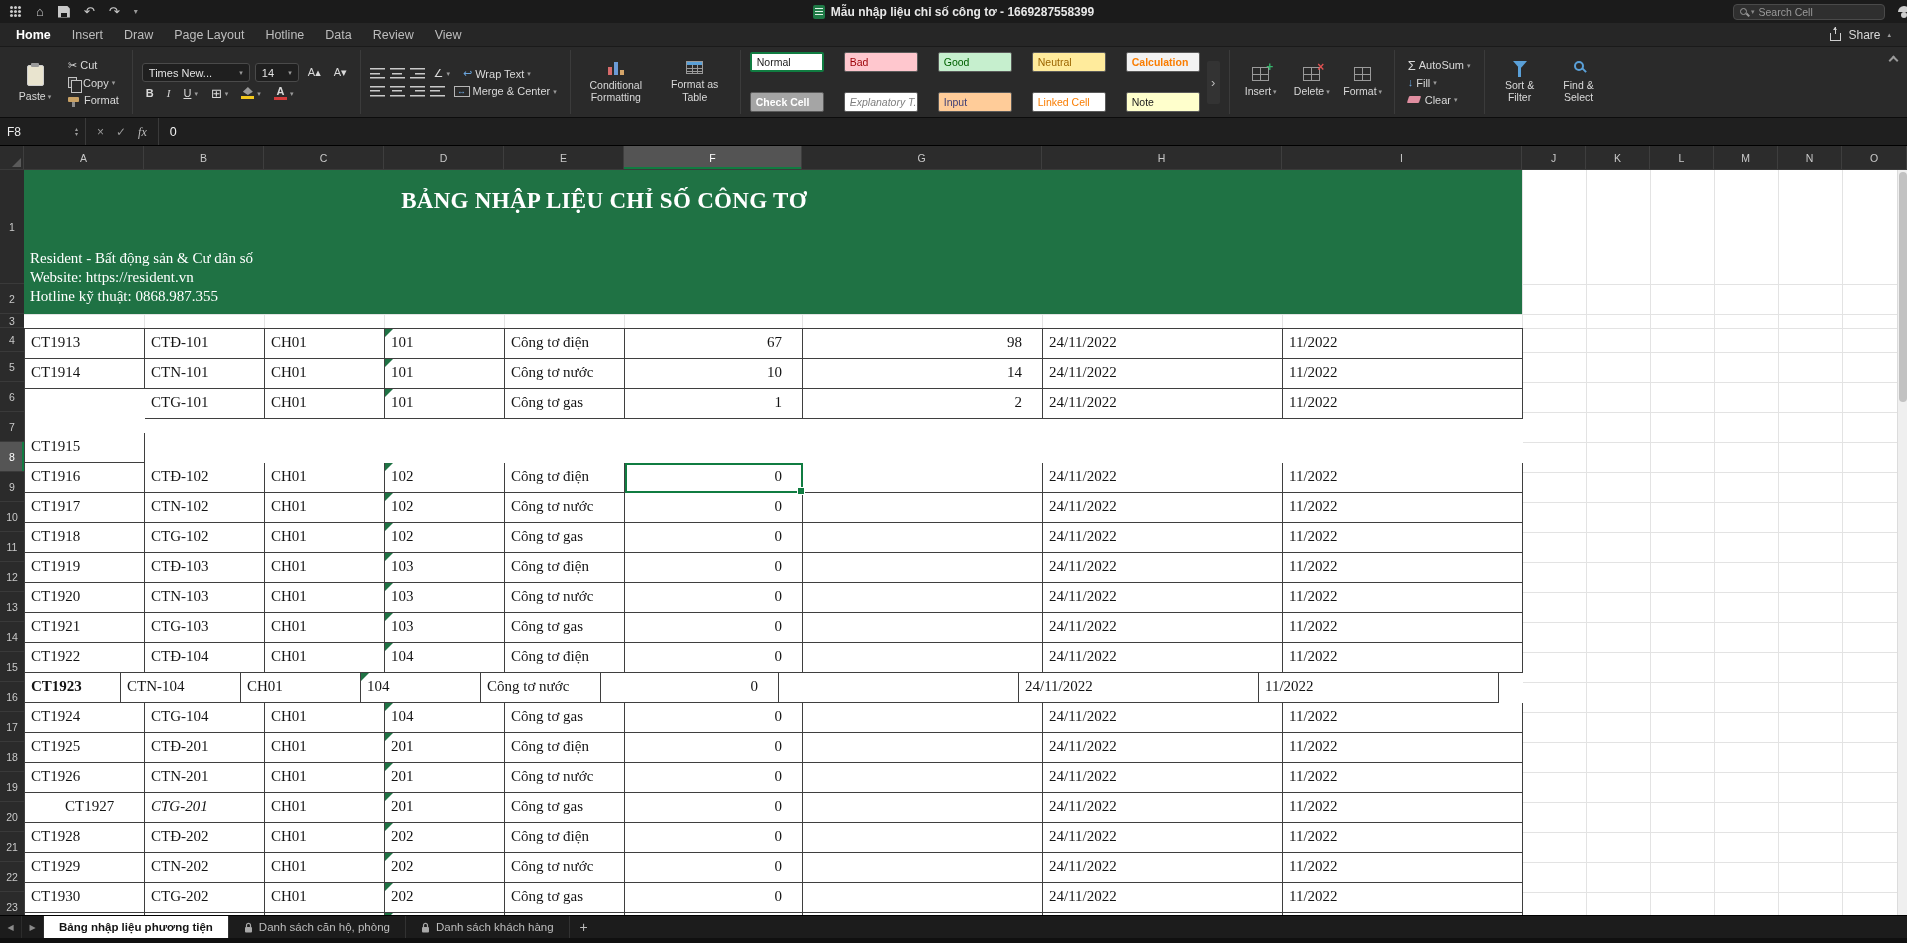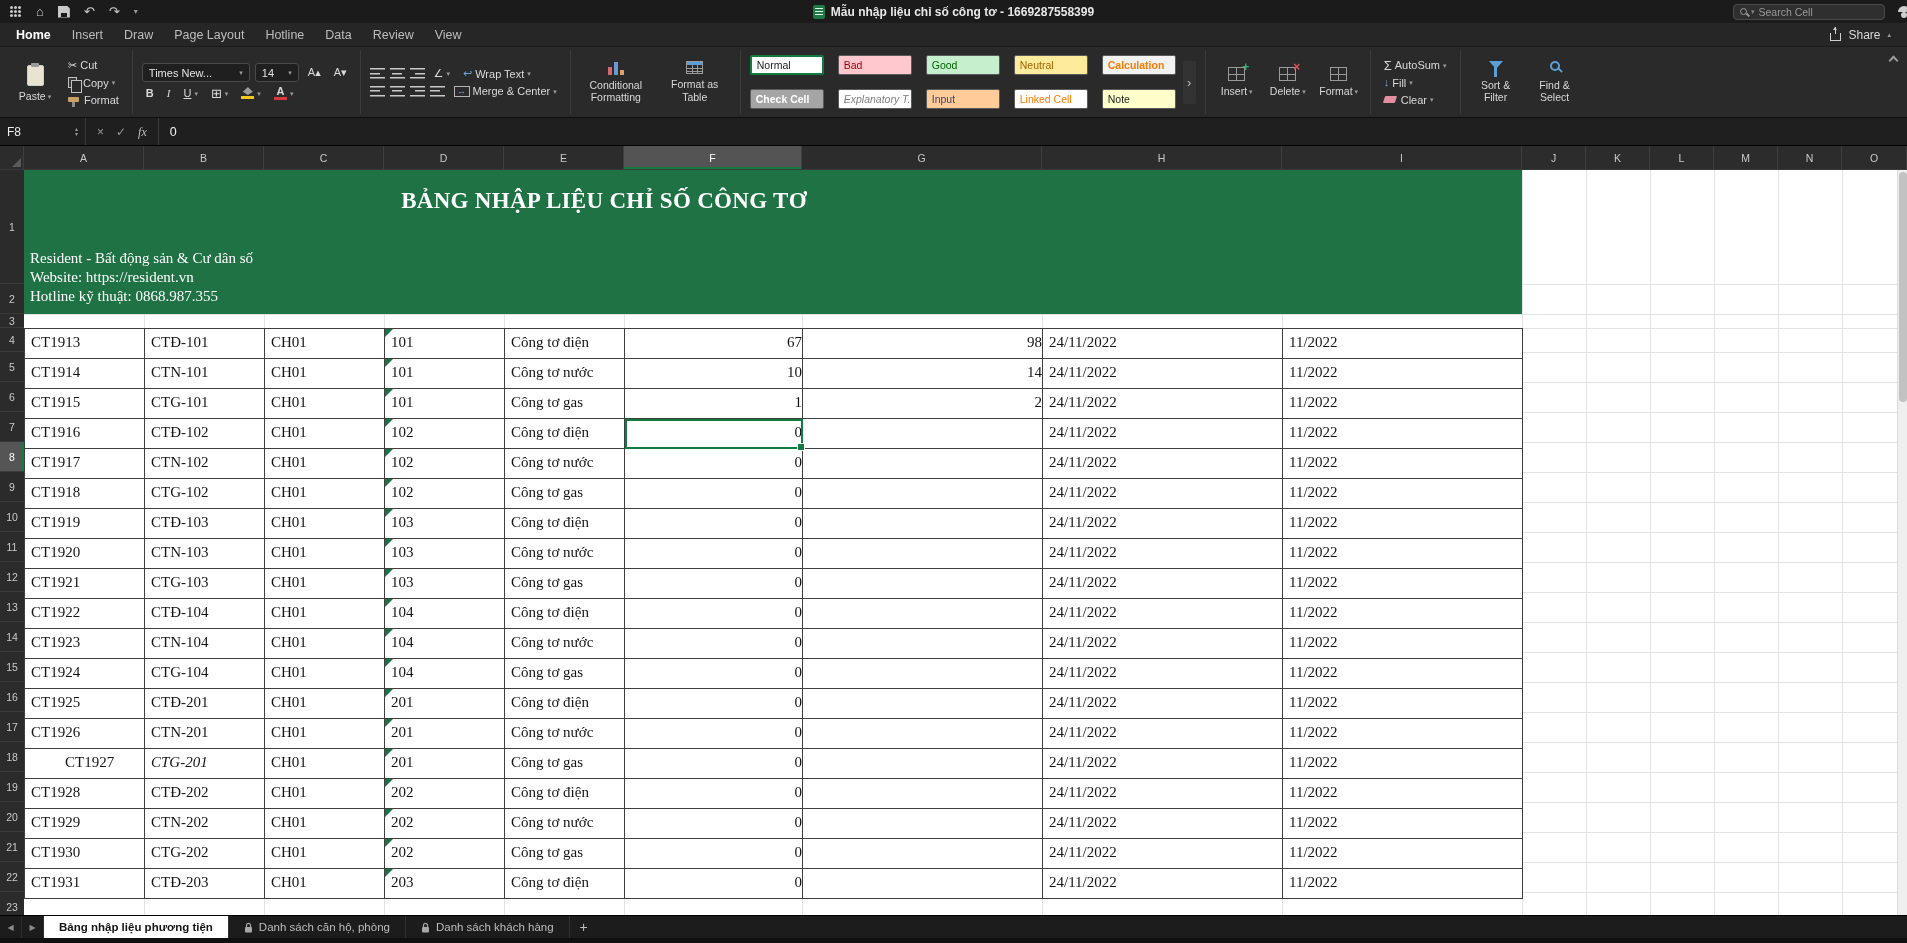--- a/index.html
+++ b/index.html
@@ -81,21 +81,21 @@
   .icon-coins{width:11px;height:11px;border-radius:50%;background:#e0b23f;box-shadow:-3px 2px 0 -1px #b8860b;margin:0 4px 2px 0}
   .tinytxt{font-size:9px;color:#c9c9c9}
   .icon-cf{width:16px;height:14px;background-image:linear-gradient(#d66a6a,#d66a6a),linear-gradient(#6a9ad6,#6a9ad6),linear-gradient(#d6a66a,#d6a66a);
     background-size:4px 8px,4px 13px,4px 5px;background-position:0 100%,6px 100%,12px 100%;background-repeat:no-repeat}
   .icon-fat{width:17px;height:13px;border:1px solid #9a9a9a;background:
     linear-gradient(#5aa0d8,#5aa0d8) 0 0/100% 3px no-repeat,
     linear-gradient(#9a9a9a,#9a9a9a) 0 6px/100% 1px no-repeat,
     linear-gradient(#9a9a9a,#9a9a9a) 0 9px/100% 1px no-repeat,
     linear-gradient(#9a9a9a,#9a9a9a) 5px 0/1px 100% no-repeat,
     linear-gradient(#9a9a9a,#9a9a9a) 10px 0/1px 100% no-repeat}
-  .styles-grid{display:grid;grid-template-columns:repeat(5,74px);grid-auto-rows:20px;gap:14px}
+  .styles-grid{display:grid;grid-template-columns:repeat(5,74px);grid-auto-rows:20px;gap:20px}
   .chip{display:flex;align-items:center;padding:0 5px;font-size:10.5px;border:1px solid #5a5a5a;border-radius:2px;white-space:nowrap;overflow:hidden;cursor:default}
   .chip.sel{border:2px solid #107c41}
   .chip.it{font-style:italic}
   .chip.bd{font-weight:600}
   .gal-nav{width:13px;height:43px;display:flex;align-items:center;justify-content:center;color:#bdbdbd;font-size:13px;background:#333;border-radius:2px}
   .icon-grid{width:17px;height:14px;position:relative;border:1px solid #9a9a9a;background:
     linear-gradient(#9a9a9a,#9a9a9a) 0 6px/100% 1px no-repeat,
     linear-gradient(#9a9a9a,#9a9a9a) 7px 0/1px 100% no-repeat}
   .icon-grid i{position:absolute;right:-5px;top:-7px;font-style:normal;font-weight:700;font-size:12px;line-height:1}
   .icon-grid.ins i{color:#35b36b}
@@ -136,21 +136,21 @@
   .rownum.sel{background:#555;color:#fff;box-shadow:inset -2px 0 0 #107c41}
   .banner{position:absolute;left:24px;top:0;width:1498px;height:144px;background:#1F7244;z-index:1}
   .banner-title{position:absolute;top:18px;left:0;width:1160px;text-align:center;font:700 23px "Liberation Serif","DejaVu Serif",serif;color:#fff;letter-spacing:.3px}
   .banner-info{position:absolute;left:6px;bottom:8px;font:15px "Liberation Serif","DejaVu Serif",serif;color:#fff;line-height:19px}
   .dtable{position:absolute;left:24px;top:158px;border-left:1px solid #3f3f3f;border-top:1px solid #3f3f3f;z-index:1;background:#fff}
   .trow{display:flex}
   .tcell{height:30px;border-right:1px solid #3f3f3f;border-bottom:1px solid #3f3f3f;
     font:15px "Liberation Serif","DejaVu Serif",serif;color:#141414;padding:5px 4px 0 6px;
     position:relative;background:#fff;white-space:nowrap;overflow:hidden;flex:none}
   .tcell.th{height:24px;background:#3F3F3F;color:#fff;font-weight:700;padding-top:2px}
-  .tcell.num{text-align:right;padding-right:0}
+  .tcell.num{text-align:right;padding-right:20px}
   .tcell.flag::before{content:'';position:absolute;left:0;top:0;border:4px solid transparent;border-top-color:#1f7244;border-left-color:#1f7244}
   .tcell.selcell{outline:2px solid #107c41;outline-offset:-2px;overflow:visible;z-index:3}
   .tcell.selcell::after{content:'';position:absolute;right:-3px;bottom:-3px;width:6px;height:6px;background:#107c41;border:1px solid #fff;z-index:4}
   .vscroll{position:absolute;right:0;top:0;width:10px;height:100%;background:#efefef;border-left:1px solid #dcdcdc;z-index:5}
   .vthumb{position:absolute;left:1px;top:2px;width:8px;height:230px;background:#c2c2c2;border-radius:4px}
 
   
   .tabbar{height:23px;background:#1c1c1c;display:flex;align-items:stretch;border-top:1px solid #000}
   .tnav{width:22px;display:flex;align-items:center;justify-content:center;color:#8a8a8a;font-size:8px;border-right:1px solid #2c2c2c}
   .tabstrip{display:flex;align-items:stretch}
@@ -463,21 +463,21 @@
         <div class="tcell" style="width: 120px;">CTN-101</div>
         <div class="tcell" style="width: 120px;">CH01</div>
         <div class="tcell flag" style="width: 120px;">101</div>
         <div class="tcell" style="width: 120px;">Công tơ nước</div>
         <div class="tcell num" style="width: 178px;">10</div>
         <div class="tcell num" style="width: 240px;">14</div>
         <div class="tcell" style="width: 240px;">24/11/2022</div>
         <div class="tcell" style="width: 240px;">11/2022</div>
       </div>
       <div class="trow">
-        <div class="tcell" style="width: 120px;">CT1915</div>
+        <div class="tcell" style="width: 120px; margin-top: 44px;">CT1915</div>
         <div class="tcell" style="width: 120px;">CTG-101</div>
         <div class="tcell" style="width: 120px;">CH01</div>
         <div class="tcell flag" style="width: 120px;">101</div>
         <div class="tcell" style="width: 120px;">Công tơ gas</div>
         <div class="tcell num" style="width: 178px;">1</div>
         <div class="tcell num" style="width: 240px;">2</div>
         <div class="tcell" style="width: 240px;">24/11/2022</div>
         <div class="tcell" style="width: 240px;">11/2022</div>
       </div>
       <div class="trow">
@@ -551,21 +551,21 @@
         <div class="tcell" style="width: 120px;">CTĐ-104</div>
         <div class="tcell" style="width: 120px;">CH01</div>
         <div class="tcell flag" style="width: 120px;">104</div>
         <div class="tcell" style="width: 120px;">Công tơ điện</div>
         <div class="tcell num" style="width: 178px;">0</div>
         <div class="tcell num" style="width: 240px;"></div>
         <div class="tcell" style="width: 240px;">24/11/2022</div>
         <div class="tcell" style="width: 240px;">11/2022</div>
       </div>
       <div class="trow">
-        <div class="tcell" style="width: 120px;">CT1923</div>
+        <div class="tcell" style="width: 96px; font-weight: bold;">CT1923</div>
         <div class="tcell" style="width: 120px;">CTN-104</div>
         <div class="tcell" style="width: 120px;">CH01</div>
         <div class="tcell flag" style="width: 120px;">104</div>
         <div class="tcell" style="width: 120px;">Công tơ nước</div>
         <div class="tcell num" style="width: 178px;">0</div>
         <div class="tcell num" style="width: 240px;"></div>
         <div class="tcell" style="width: 240px;">24/11/2022</div>
         <div class="tcell" style="width: 240px;">11/2022</div>
       </div>
       <div class="trow">

